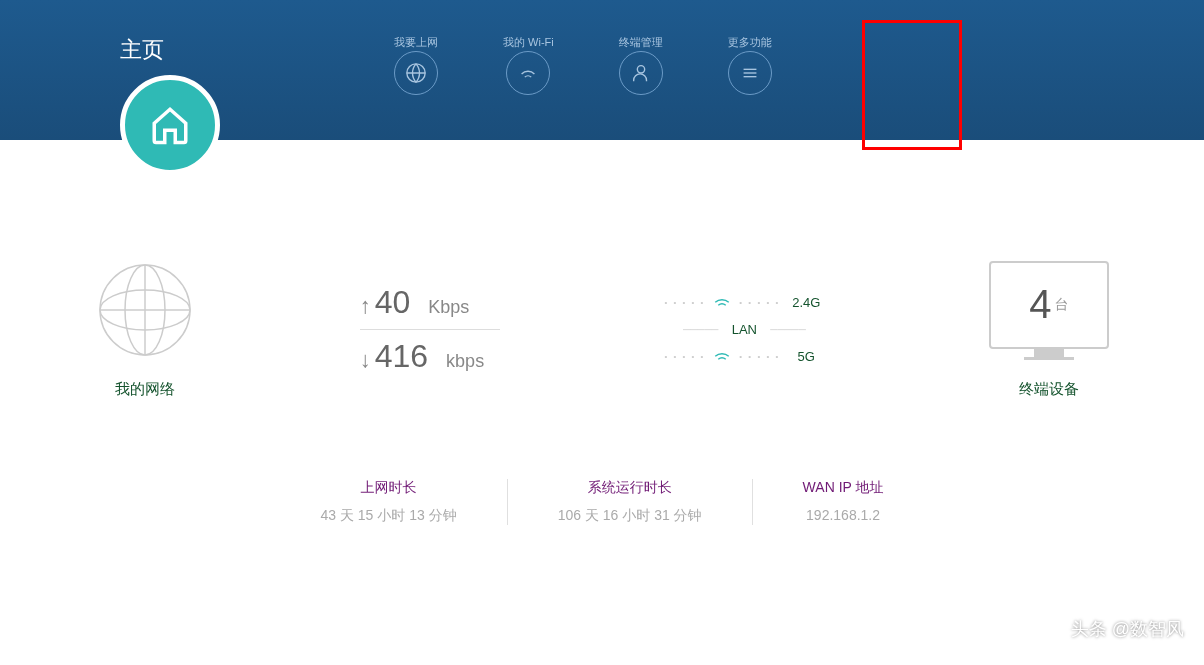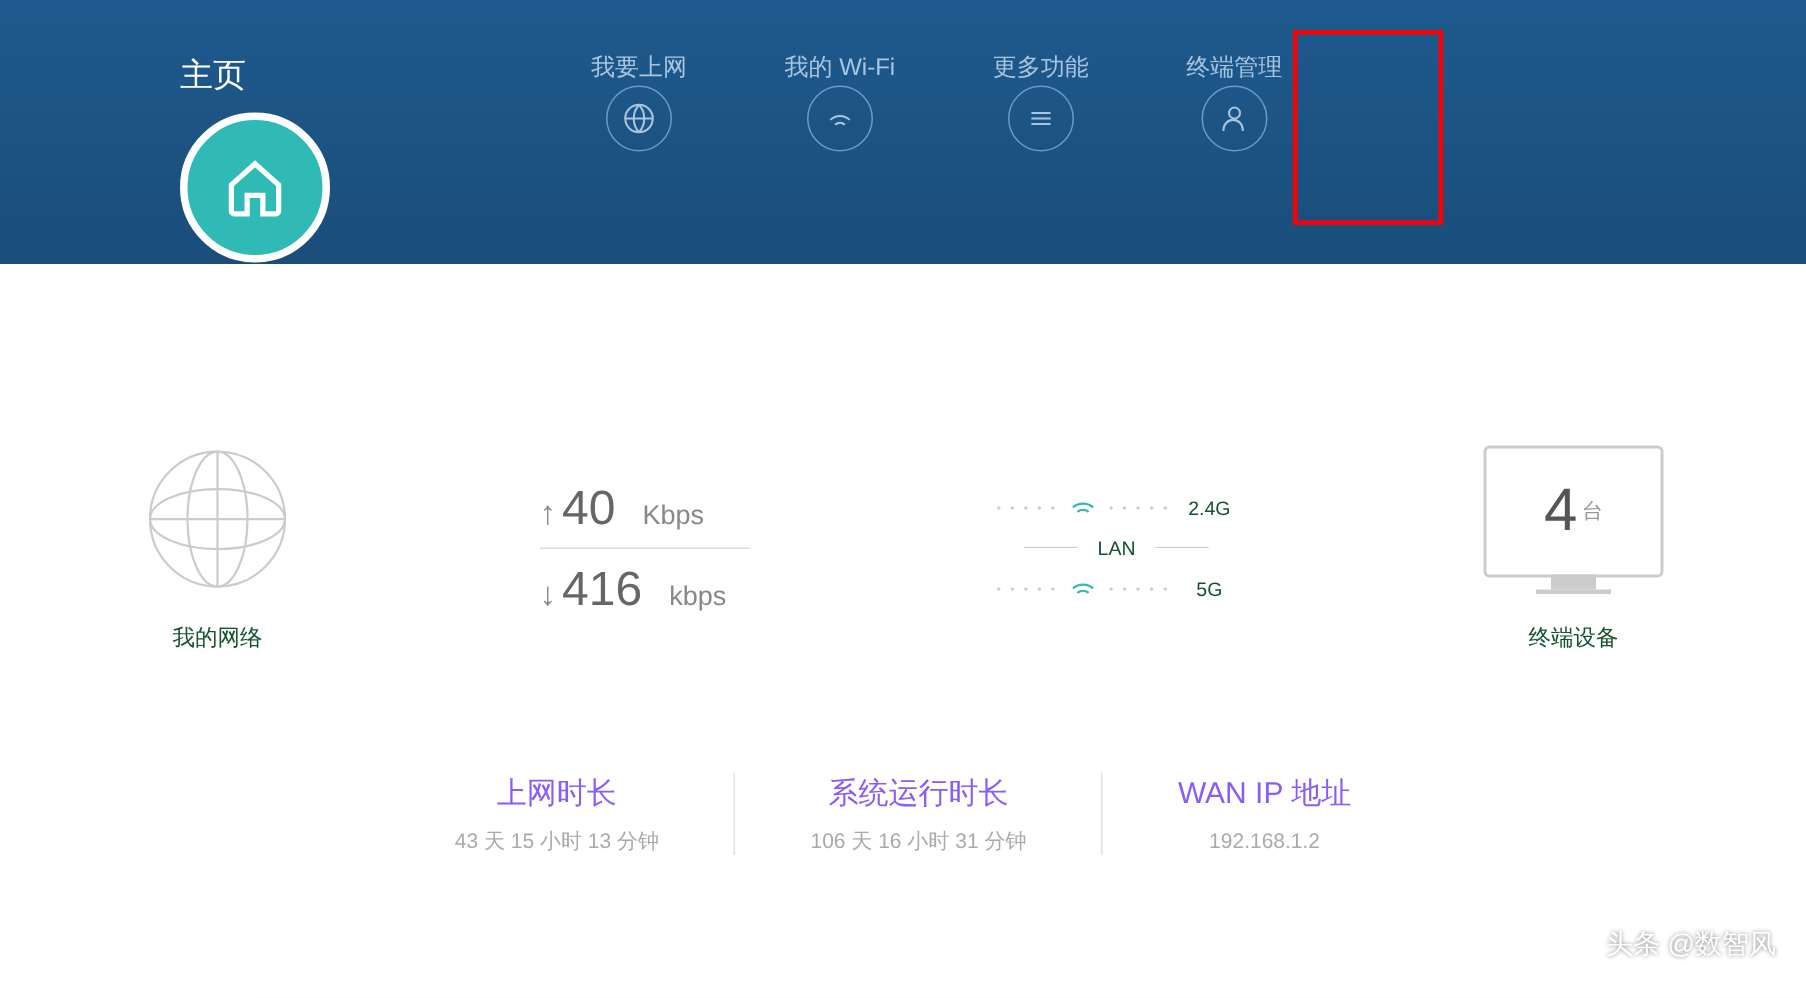--- a/index.html
+++ b/index.html
@@ -1,22 +1,22 @@
 <!DOCTYPE html>
 <html><head>
   <meta charset="utf-8">
   <style>
     * { margin: 0; padding: 0; box-sizing: border-box; }
     body { font-family: "Microsoft YaHei", "PingFang SC", sans-serif; background: #f5f5f5; width: 1204px; height: 665px; overflow: hidden; position: relative; }
     
-    .header { background: linear-gradient(to bottom, #1e5a8e, #1a4d7a); height: 176px; display: flex; align-items: flex-start; padding-top: 35px; padding-left: 120px; gap: 65px; position: relative; }
+    .header { background: linear-gradient(to bottom, #1e5a8e, #1a4d7a); height: 140px; display: flex; align-items: flex-start; padding-top: 35px; padding-left: 120px; gap: 65px; position: relative; }
     
     .nav-item { display: flex; flex-direction: column; align-items: center; cursor: pointer; }
     .nav-item.active .nav-label { color: #fff; font-size: 22px; font-weight: 400; margin-bottom: 15px; }
-    .nav-item .nav-label { color: #a8c5e0; font-size: 16px; margin-bottom: 1px; }
+    .nav-item .nav-label { color: #a8c5e0; font-size: 11px; margin-bottom: 1px; }
     
     .nav-icon-circle { width: 44px; height: 44px; border: 1.5px solid #6b9bc7; border-radius: 50%; display: flex; align-items: center; justify-content: center; }
     .nav-icon-circle svg { width: 22px; height: 22px; stroke: #a8c5e0; fill: none; stroke-width: 1.5; }
     
     .home-circle { width: 100px; height: 100px; background: #2fbab5; border: 5px solid #fff; border-radius: 50%; display: flex; align-items: center; justify-content: center; position: absolute; top: 75px; left: 120px; z-index: 10; }
     .home-circle svg { width: 42px; height: 42px; stroke: #fff; fill: none; stroke-width: 2; }
     
     .highlight-box { position: absolute; border: 3px solid #ff0000; width: 100px; height: 130px; top: 20px; left: 862px; z-index: 5; pointer-events: none; }
     
     .content { background: #fff; padding: 60px 95px 30px; height: 525px; }
@@ -47,21 +47,21 @@
     .device-box { display: flex; flex-direction: column; align-items: center; }
     .monitor { width: 120px; height: 88px; border: 2px solid #ccc; border-radius: 4px; display: flex; align-items: center; justify-content: center; position: relative; }
     .monitor-stand { width: 30px; height: 10px; background: #ccc; margin-top: -2px; }
     .monitor-base { width: 50px; height: 3px; background: #ccc; }
     .device-count { font-size: 40px; font-weight: 300; color: #555; }
     .device-unit { font-size: 14px; color: #999; margin-left: 3px; }
     
     .stats-bar { display: flex; justify-content: center; gap: 0; border-top: 0; }
     .stat-item { padding: 0 50px; text-align: center; border-left: 1px solid #e0e0e0; }
     .stat-item:first-child { border-left: none; }
-    .stat-title { color: #8b5cf6; font-size: 20px; margin-bottom: 10px; }
+    .stat-title { color: #701a75; font-size: 14px; margin-bottom: 10px; }
     .stat-value { color: #aaa; font-size: 14px; }
     
     .watermark { position: absolute; bottom: 24px; right: 20px; color: #fff; font-size: 18px; text-shadow: 0 0 3px rgba(0,0,0,0.5); display: flex; align-items: center; gap: 8px; }
     .watermark-badge { position: absolute; bottom: 15px; right: 15px; width: 60px; height: 60px; border-radius: 50%; background: rgba(255,255,255,0.3); opacity: 0.5; }
   </style>
 </head>
 <body>
 
 <div class="header">
   <div class="nav-item active">
@@ -88,36 +88,36 @@
   <div class="nav-item">
     <span class="nav-label">我的 Wi-Fi</span>
     <div class="nav-icon-circle">
       <svg viewBox="0 0 24 24">
           <path d="M5 13a10 10 0 0114 0M8.5 16.5a5 5 0 017 0M12 20h.01"></path>
         </svg>
     </div>
   </div>
 
   <div class="nav-item">
+    <span class="nav-label">终端管理</span>
+    <div class="nav-icon-circle">
+      <svg viewBox="0 0 24 24">
+          <circle cx="12" cy="8" r="4"></circle>
+          <path d="M4 21v-1a7 7 0 0114 0v1"></path>
+        </svg>
+    </div>
+  </div>
+
+  <div class="nav-item">
     <span class="nav-label">更多功能</span>
     <div class="nav-icon-circle">
       <svg viewBox="0 0 24 24">
           <line x1="5" y1="8" x2="19" y2="8"></line>
           <line x1="5" y1="12" x2="19" y2="12"></line>
           <line x1="5" y1="16" x2="19" y2="16"></line>
-        </svg>
-    </div>
-  </div>
-
-  <div class="nav-item">
-    <span class="nav-label">终端管理</span>
-    <div class="nav-icon-circle">
-      <svg viewBox="0 0 24 24">
-          <circle cx="12" cy="8" r="4"></circle>
-          <path d="M4 21v-1a7 7 0 0114 0v1"></path>
         </svg>
     </div>
   </div>
 
   <div class="highlight-box"></div>
 </div>
 
 <div class="content">
   <div class="cards">
 

